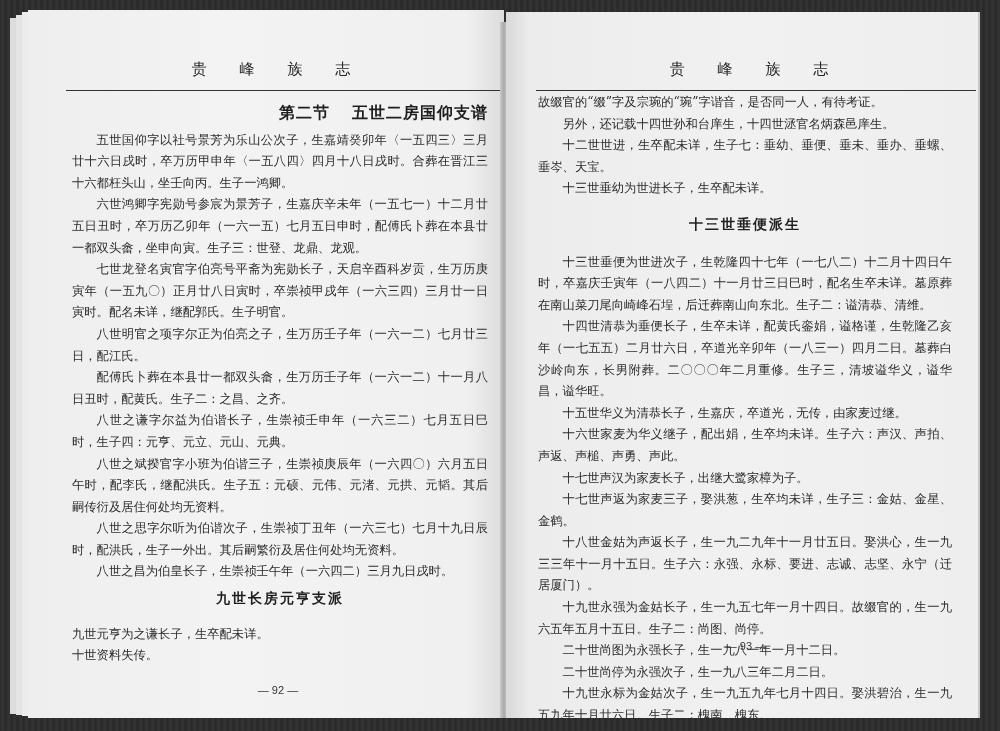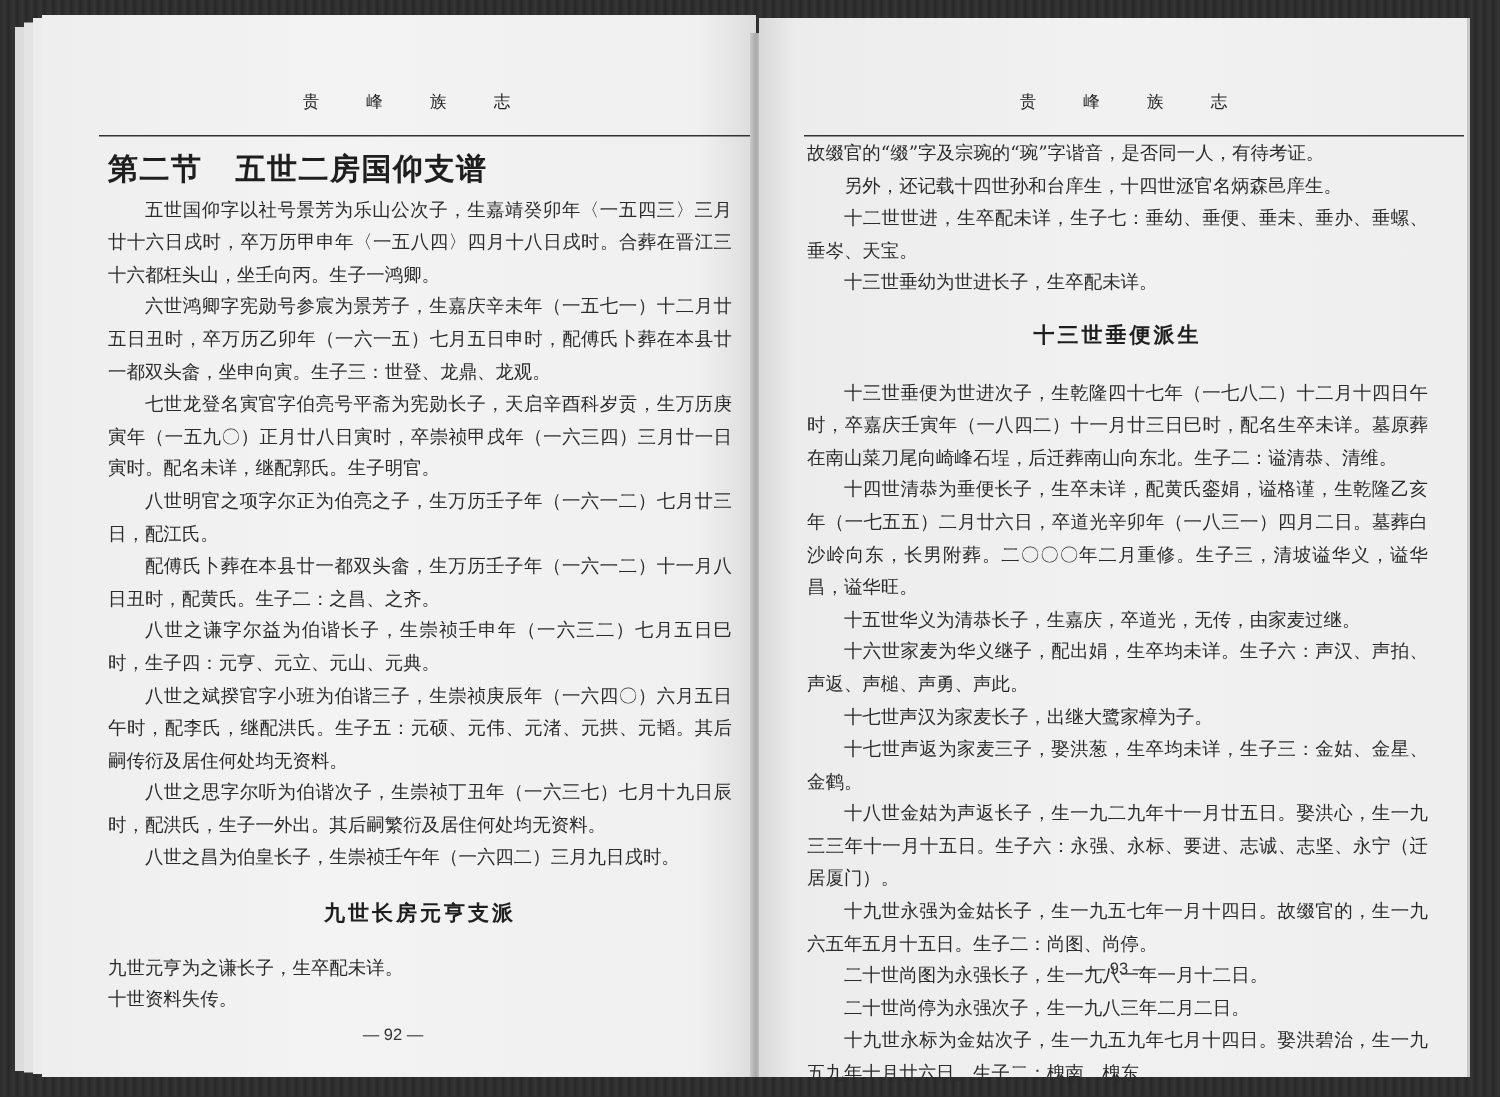--- a/index.html
+++ b/index.html
@@ -31,33 +31,33 @@
   .page.right {
     left: 506px; top: 12px; width: 474px; height: 706px;
     background: linear-gradient(90deg, #d8d8d8 0%, #ececec 5%, #f1f1f1 50%, #eeeeee 100%);
     border-right: 2px solid #c8c8c8;
   }
   .gutter {
     position: absolute; left: 500px; top: 22px; width: 8px; height: 696px;
     background: linear-gradient(90deg, #c9c9c9, #a9a9a9 50%, #cfcfcf);
   }
   .running-head {
-    position: absolute; font-size: 11px; letter-spacing: 14px; color: #222;
+    position: absolute; font-size: 15px; letter-spacing: 14px; color: #222;
     text-align: center;
   }
   .head-rule { position: absolute; height: 1px; background: #333; }
   .text-block {
     position: absolute; font-size: 12.3px; line-height: 21.6px;
     text-align: justify; color: #2b2b2b;
   }
   .text-block p { text-indent: 2em; }
   .text-block p.noindent { text-indent: 0; }
   .section-title {
     font-family: "DejaVu Sans", "Liberation Sans", sans-serif;
-    font-size: 20px; font-weight: bold; text-align: left; color: #1e1e1e;
+    font-size: 16px; font-weight: bold; text-align: right; color: #1e1e1e;
     margin: 4px 0 6px 0; letter-spacing: 1px; text-indent: 0;
   }
   .section-title .sp { display: inline-block; width: 22px; }
   .sub-title {
     font-family: "DejaVu Sans", "Liberation Sans", sans-serif;
     font-size: 14px; font-weight: bold; text-align: center; color: #1e1e1e;
     letter-spacing: 2px; text-indent: 0;
   }
   .folio {
     position: absolute; font-size: 11px; color: #333; text-align: center;
@@ -83,27 +83,27 @@
     </div>
     <p>五世国仰字以社号景芳为乐山公次子，生嘉靖癸卯年〈一五四三〉三月廿十六日戌时，卒万历甲申年〈一五八四〉四月十八日戌时。合葬在晋江三十六都枉头山，坐壬向丙。生子一鸿卿。</p>
     <p>六世鸿卿字宪勋号参宸为景芳子，生嘉庆辛未年（一五七一）十二月廿五日丑时，卒万历乙卯年（一六一五）七月五日申时，配傅氏卜葬在本县廿一都双头畲，坐申向寅。生子三：世登、龙鼎、龙观。</p>
     <p>七世龙登名寅官字伯亮号平斋为宪勋长子，天启辛酉科岁贡，生万历庚寅年（一五九〇）正月廿八日寅时，卒崇祯甲戌年（一六三四）三月廿一日寅时。配名未详，继配郭氏。生子明官。</p>
     <p>八世明官之项字尔正为伯亮之子，生万历壬子年（一六一二）七月廿三日，配江氏。</p>
     <p>配傅氏卜葬在本县廿一都双头畲，生万历壬子年（一六一二）十一月八日丑时，配黄氏。生子二：之昌、之齐。</p>
     <p>八世之谦字尔益为伯谐长子，生崇祯壬申年（一六三二）七月五日巳时，生子四：元亨、元立、元山、元典。</p>
     <p>八世之斌揆官字小班为伯谐三子，生崇祯庚辰年（一六四〇）六月五日午时，配李氏，继配洪氏。生子五：元硕、元伟、元渚、元拱、元韬。其后嗣传衍及居住何处均无资料。</p>
     <p>八世之思字尔听为伯谐次子，生崇祯丁丑年（一六三七）七月十九日辰时，配洪氏，生子一外出。其后嗣繁衍及居住何处均无资料。</p>
     <p>八世之昌为伯皇长子，生崇祯壬午年（一六四二）三月九日戌时。</p>
-    <div class="sub-title" style="margin:16px 0 14px 0;">九世长房元亨支派</div>
+    <div class="sub-title" style="margin:5px 0 14px 0;">九世长房元亨支派</div>
     <p class="noindent">九世元亨为之谦长子，生卒配未详。</p>
     <p class="noindent">十世资料失传。</p>
 
   </div>
 
-  <div class="folio" style="left:184px; top:674px; width:100px;">— 92 —</div>
+  <div class="folio" style="left:200px; top:674px; width:100px;">— 92 —</div>
 </div>
 
 <div class="gutter"></div>
 
 <div class="page right">
   <div class="running-head" style="left:150px; top:48px; width:200px;">贵 峰 族 志</div>
   <div class="head-rule" style="left:30px; top:78px; width:440px;"></div>
 
   <div class="text-block" style="left:32px; top:80px; width:414px;">
     <p class="noindent">故缀官的“缀”字及宗琬的“琬”字谐音，是否同一人，有待考证。</p>

